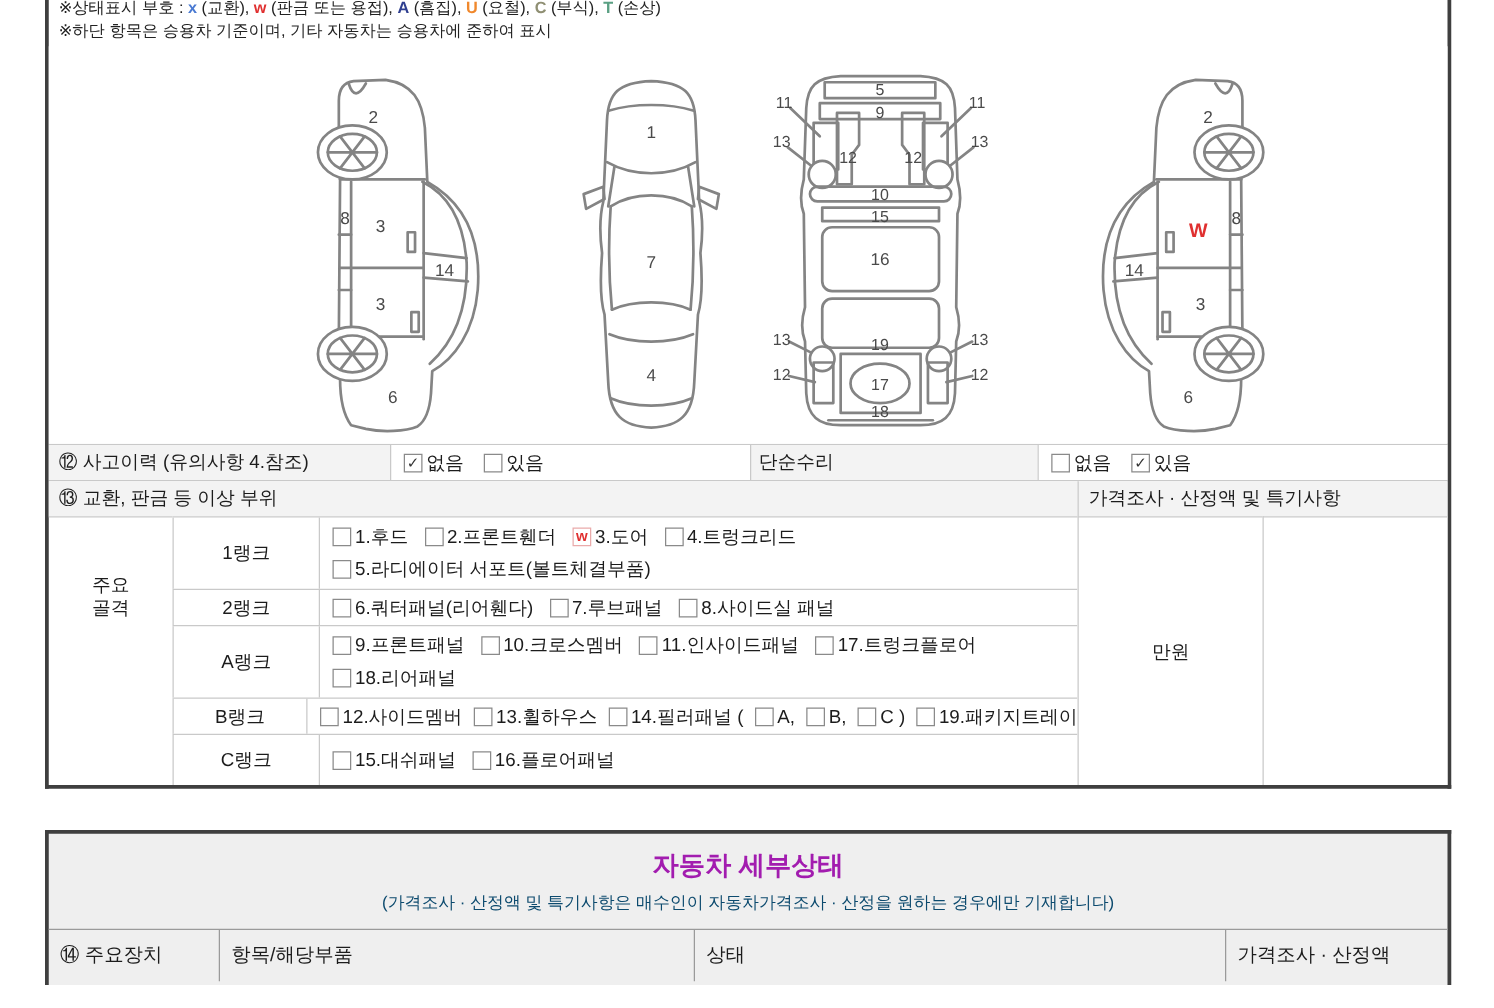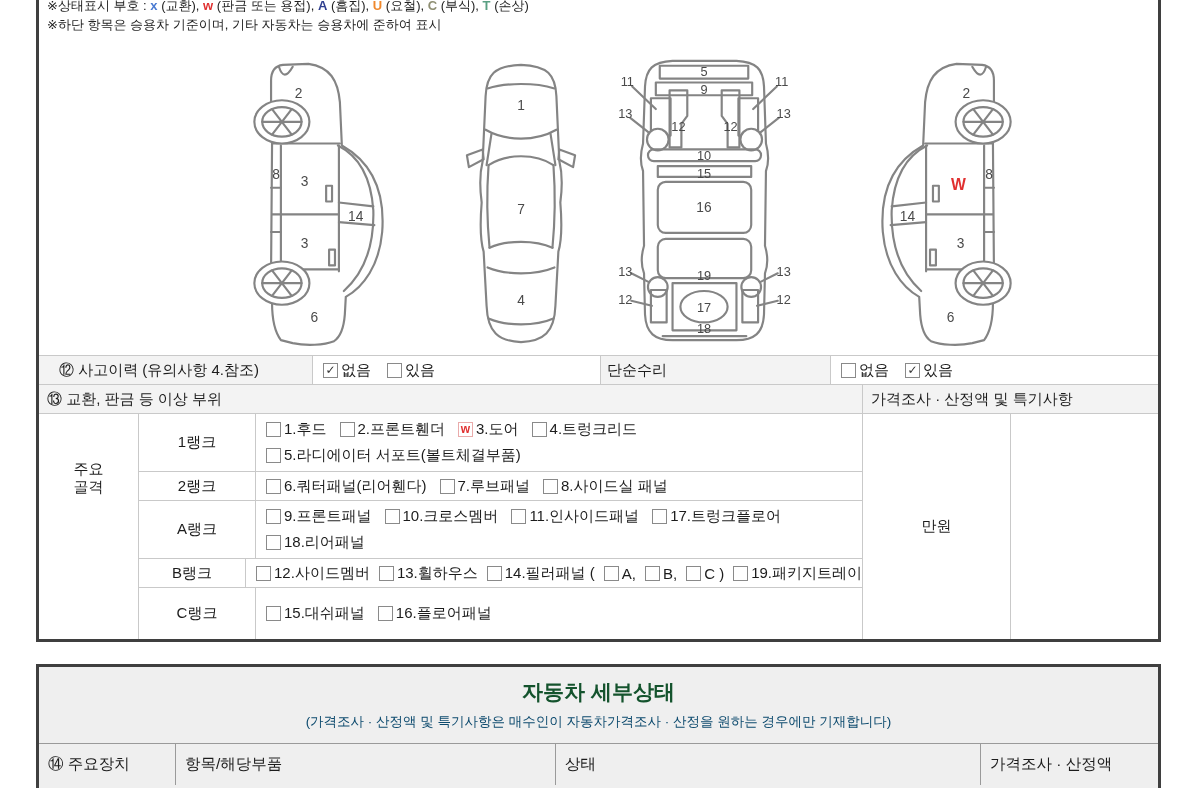--- a/index.html
+++ b/index.html
@@ -19,21 +19,21 @@
   .carline .wh{fill:#fff;}
   .dnum{font-size:14px;fill:#4a4a4a;text-anchor:middle;font-family:"Liberation Sans",sans-serif;}
   .dnum-sm{font-size:13px;}
   .wmark{font-size:16px;font-weight:bold;fill:#e03030;text-anchor:middle;}
   
   .trow{display:flex;border-top:1px solid #c9c9c9;}
   .cell{border-left:1px solid #c9c9c9;}
   .cell:first-child{border-left:none;}
   .gray{background:#f3f3f3;}
   .r12{height:29px;font-size:15px;}
-  .r12 .c1{width:273px;line-height:27px;padding-left:20px;}
+  .r12 .c1{width:273px;line-height:27px;padding-left:8px;}
   .r12 .c2{width:288px;display:flex;align-items:center;gap:16px;padding-left:10px;background:#fff;}
   .r12 .c3{width:230px;line-height:27px;padding-left:6px;}
   .r12 .c4{flex:1;display:flex;align-items:center;gap:16px;padding-left:10px;background:#fff;}
   .r13{height:29px;font-size:15px;}
   .r13 .c1{width:823px;line-height:27px;padding-left:8px;}
   .r13 .c2{flex:1;line-height:27px;padding-left:8px;}
   .parts{display:flex;}
   .colA{width:99px;display:flex;flex-direction:column;}
   .gcell{border-top:1px solid #c9c9c9;display:flex;align-items:center;justify-content:center;
          font-size:15px;line-height:18px;text-align:center;}
@@ -41,31 +41,31 @@
   .g1{height:88px;} .g2{height:128px;}
   .rankcol{width:724px;display:flex;flex-direction:column;}
   .rrow{display:flex;border-top:1px solid #c9c9c9;}
   .rank{width:117px;border-left:1px solid #c9c9c9;display:flex;align-items:center;justify-content:center;font-size:15px;}
   .items{flex:1;border-left:1px solid #c9c9c9;display:flex;flex-direction:column;justify-content:center;padding:2px 0 2px 10px;}
   .iline{display:flex;align-items:center;gap:13px;height:26px;}
   .it{display:inline-flex;align-items:center;gap:3px;font-size:15px;white-space:nowrap;}
   .cb{display:inline-flex;width:15px;height:15px;border:1px solid #8a8a8a;background:#fff;
       align-items:center;justify-content:center;font-size:12px;line-height:13px;color:#333;flex:none;}
   .cb[data-mark="w"]{color:#e03030;border-color:#eaabab;font-weight:bold;}
-  .h58{height:58px;} .h29{height:29px;} .h41{height:52px;}
+  .h58{height:58px;} .h29{height:29px;} .h41{height:41px;}
   .pricecol{width:148px;border-left:1px solid #c9c9c9;display:flex;align-items:center;justify-content:center;
             font-size:15px;border-top:1px solid #c9c9c9;background:#fff;}
   .extracol{width:148px;border-left:1px solid #c9c9c9;border-top:1px solid #c9c9c9;background:#fff;}
   
   .pageno{position:absolute;right:34px;top:680px;font-size:12px;color:#222;}
   
   .box2{position:absolute;left:36px;top:664px;width:1125px;height:124px;border:3px solid #3f3f3f;
         border-bottom:none;background:#efefef;}
   .d-head{height:76px;text-align:center;}
-  .d-title{padding-top:11px;font-size:21px;font-weight:bold;color:#14532d;}
+  .d-title{padding-top:11px;font-size:21px;font-weight:bold;color:#a21caf;}
   .d-sub{margin-top:7px;font-size:13.5px;color:#0c4a6e;}
   .d-row{display:flex;border-top:1px solid #9a9a9a;height:42px;font-size:15.5px;}
   .d-row > div{border-left:1px solid #9a9a9a;display:flex;align-items:center;padding-left:9px;}
   .d-row > div:first-child{border-left:none;}
   .dc1{width:136px;} .dc2{width:380px;} .dc3{width:425px;} .dc4{flex:1;}
 </style>
 </head>
 <body>
 
 <div class="stage">

